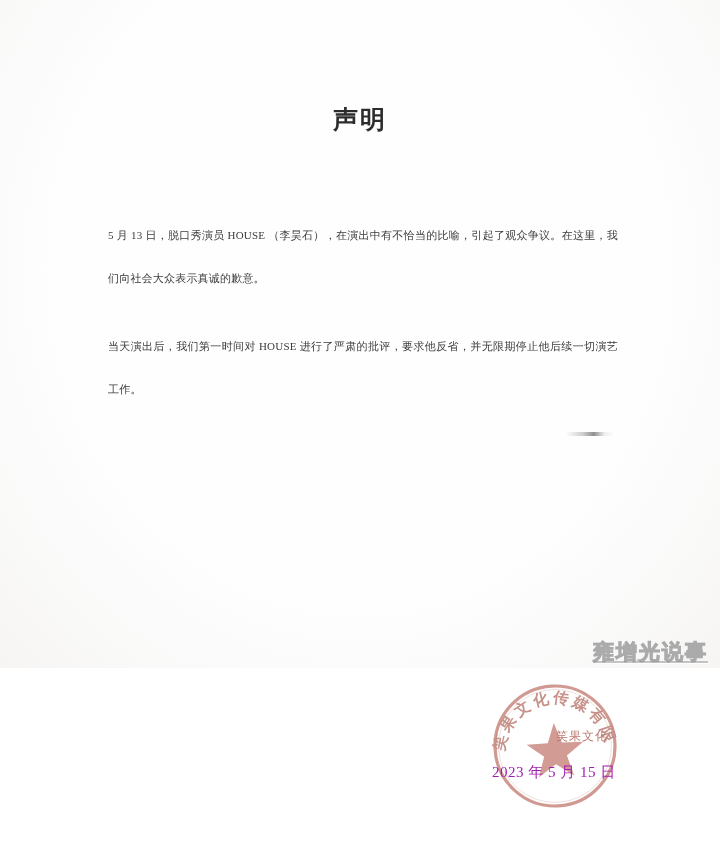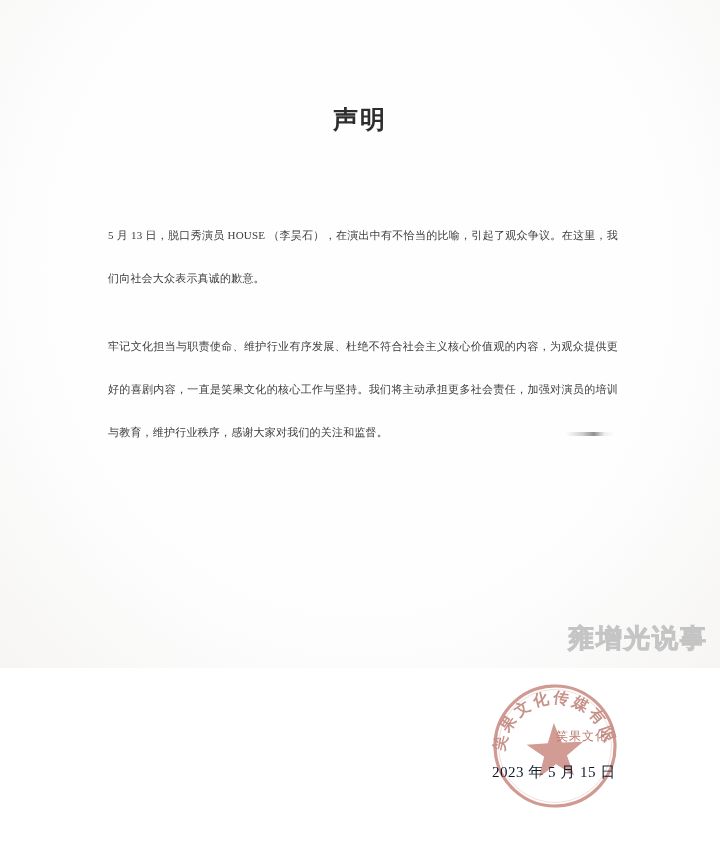--- a/index.html
+++ b/index.html
@@ -95,21 +95,21 @@
     transform: rotate(-3deg);
   }
   .seal svg { display: block; width: 140px; height: 140px; }
 
   
   .seal-date {
     position: absolute;
     left: 492px;
     top: 763px;
     font-size: 15px;
-    color: #0f172a;
+    color: #a21caf;
     letter-spacing: 0.5px;
     white-space: nowrap;
     font-family: "Liberation Serif", "DejaVu Serif", serif;
   }
 
   
   .seal-overlay-text {
     position: absolute;
     left: 556px;
     top: 728px;
@@ -117,44 +117,45 @@
     color: #b9796f;
     letter-spacing: 1px;
     white-space: nowrap;
     font-family: "Liberation Serif", "DejaVu Serif", serif;
   }
 
   
   .watermark {
     position: absolute;
     right: 12px;
-    bottom: 12px;
-    font-size: 26px;
+    bottom: 2px;
+    font-size: 21px;
     letter-spacing: 2px;
     color: rgba(255,255,255,0.0);
     -webkit-text-stroke: 1px rgba(150,150,150,0.55);
     text-shadow: 0 1px 0 rgba(255,255,255,0.9);
     font-family: "Liberation Sans", "DejaVu Sans", sans-serif;
     font-weight: bold;
     white-space: nowrap;
     pointer-events: none;
+    text-decoration: underline;
   }
 </style>
 </head>
 <body>
 
 <div class="page">
 
   <div class="paper-texture"></div>
 
   <div class="doc-title">声明</div>
 
   <div class="doc-body">
     <p class="para">5 月 13 日，脱口秀演员 HOUSE （李昊石），在演出中有不恰当的比喻，引起了观众争议。在这里，我们向社会大众表示真诚的歉意。</p>
-    <p class="para">牢记文化担当与职责使命、维护行业有序发展、杜绝不符合社会主义核心价值观的内容，为观众提供更好的喜剧内容，一直是笑果文化的核心工作与坚持。我们将主动承担更多社会责任，加强对演员的培训与教育，维护行业秩序，感谢大家对我们的关注和监督。</p>
+    <p class="para">当天演出后，我们第一时间对 HOUSE 进行了严肃的批评，要求他反省，并无限期停止他后续一切演艺工作。</p>
   </div>
 
   <div class="smudge"></div>
 
   <div class="seal">
     <svg viewBox="0 0 140 140" xmlns="http://www.w3.org/2000/svg">
       <defs>
         <path id="sealArc" d="M 70,70 m -53,0 a 53,53 0 1,1 106,0" fill="none"></path>
         <path id="sealArcText" d="M 19,78 A 51,51 0 0 1 121,78" fill="none"></path>
       </defs>

